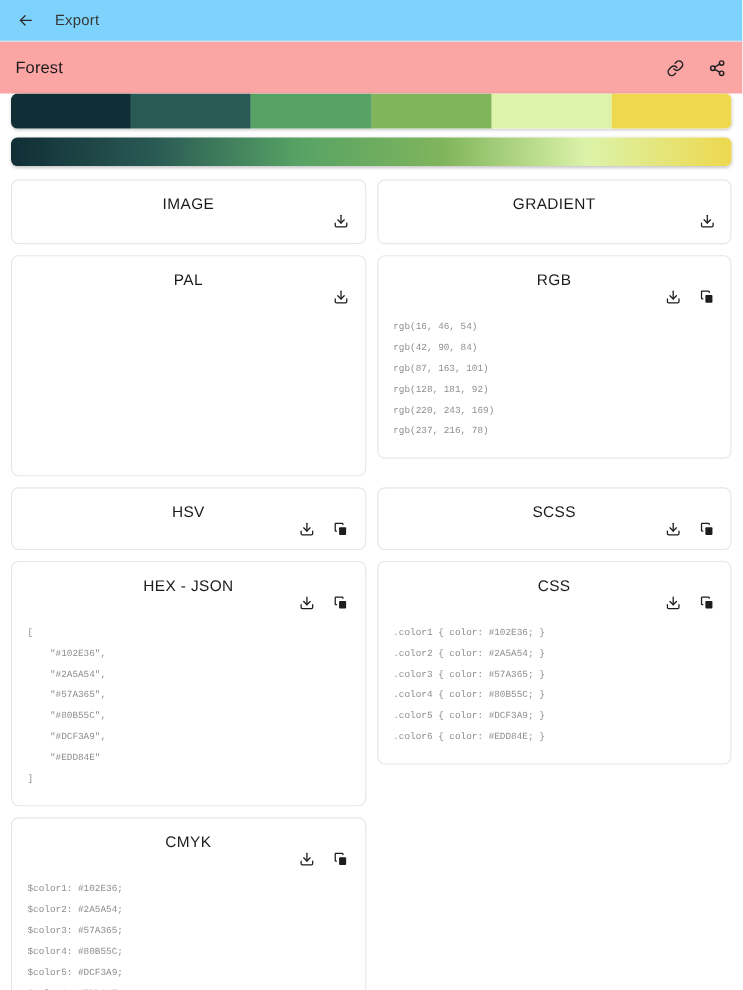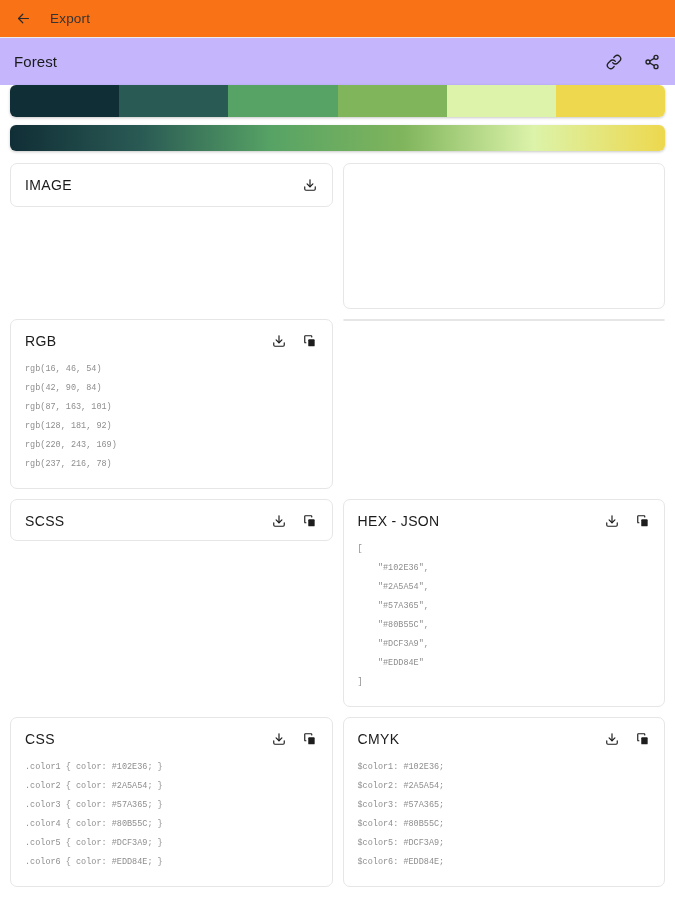--- a/index.html
+++ b/index.html
@@ -13,21 +13,21 @@
     color: #1c1c1c;
   }
 
   
   .topbar {
     height: 38px;
     display: flex;
     align-items: center;
     padding: 0 14px;
     gap: 18px;
-    background: #f97316;
+    background: #7dd3fc;
     border-bottom: 1px solid #ececec;
   }
   .back-arrow {
     width: 18px;
     height: 18px;
     display: flex;
     align-items: center;
     justify-content: center;
     color: #2b2b2b;
     cursor: pointer;
@@ -37,21 +37,21 @@
     letter-spacing: .2px;
     color: #343434;
   }
 
   
   .pal-header {
     height: 47px;
     display: flex;
     align-items: center;
     padding: 0 14px;
-    background: #c4b5fd;
+    background: #fca5a5;
   }
   .pal-name {
     font-size: 15px;
     font-weight: 400;
     letter-spacing: .1px;
     color: #1a1a1a;
   }
   .pal-header-actions {
     margin-left: auto;
     display: flex;
@@ -97,20 +97,21 @@
   .card {
     background: #ffffff;
     border: 1px solid #e6e6e6;
     border-radius: 7px;
     overflow: hidden;
   }
   .card-head {
     display: flex;
     align-items: center;
     padding: 13px 14px 11px 14px;
+    flex-direction: column;
   }
   .card-title {
     font-size: 14px;
     letter-spacing: .35px;
     color: #1b1b1b;
   }
   .card-actions {
     margin-left: auto;
     display: flex;
     align-items: center;
@@ -195,22 +196,48 @@
           <svg width="14" height="14" viewBox="0 0 24 24" fill="none" stroke="currentColor" stroke-width="2" stroke-linecap="round" stroke-linejoin="round">
               <path d="M21 15v4a2 2 0 0 1-2 2H5a2 2 0 0 1-2-2v-4"></path>
               <polyline points="7 10 12 15 17 10"></polyline>
               <line x1="12" y1="15" x2="12" y2="3"></line>
             </svg>
         </span>
       </span>
     </div>
   </div>
 
+  <div class="card card--gradient">
+    <div class="card-head">
+      <span class="card-title">GRADIENT</span>
+      <span class="card-actions">
+        <span class="card-icon">
+          <svg width="14" height="14" viewBox="0 0 24 24" fill="none" stroke="currentColor" stroke-width="2" stroke-linecap="round" stroke-linejoin="round">
+              <path d="M21 15v4a2 2 0 0 1-2 2H5a2 2 0 0 1-2-2v-4"></path>
+              <polyline points="7 10 12 15 17 10"></polyline>
+              <line x1="12" y1="15" x2="12" y2="3"></line>
+            </svg>
+        </span>
+      </span>
+    </div>
+  </div>
 
   <div class="card card--pal">
+    <div class="card-head">
+      <span class="card-title">PAL</span>
+      <span class="card-actions">
+        <span class="card-icon">
+          <svg width="14" height="14" viewBox="0 0 24 24" fill="none" stroke="currentColor" stroke-width="2" stroke-linecap="round" stroke-linejoin="round">
+              <path d="M21 15v4a2 2 0 0 1-2 2H5a2 2 0 0 1-2-2v-4"></path>
+              <polyline points="7 10 12 15 17 10"></polyline>
+              <line x1="12" y1="15" x2="12" y2="3"></line>
+            </svg>
+        </span>
+      </span>
+    </div>
     <div class="card-body"></div>
     <div class="pal-space"></div>
   </div>
 
 
   <div class="card">
     <div class="card-head">
       <span class="card-title">RGB</span>
       <span class="card-actions">
         <span class="card-icon">
@@ -230,20 +257,38 @@
     </div>
     <div class="card-body">rgb(16, 46, 54)
 rgb(42, 90, 84)
 rgb(87, 163, 101)
 rgb(128, 181, 92)
 rgb(220, 243, 169)
 rgb(237, 216, 78)</div>
   </div>
 
   <div class="card">
+    <div class="card-head">
+      <span class="card-title">HSV</span>
+      <span class="card-actions">
+        <span class="card-icon">
+          <svg width="14" height="14" viewBox="0 0 24 24" fill="none" stroke="currentColor" stroke-width="2" stroke-linecap="round" stroke-linejoin="round">
+              <path d="M21 15v4a2 2 0 0 1-2 2H5a2 2 0 0 1-2-2v-4"></path>
+              <polyline points="7 10 12 15 17 10"></polyline>
+              <line x1="12" y1="15" x2="12" y2="3"></line>
+            </svg>
+        </span>
+        <span class="card-icon">
+          <svg width="14" height="14" viewBox="0 0 24 24" fill="none" stroke="currentColor" stroke-width="2" stroke-linecap="round" stroke-linejoin="round">
+              <rect x="9" y="9" width="11" height="12" rx="1.5" fill="currentColor" stroke="none"></rect>
+              <path d="M5 15H4a1 1 0 0 1-1-1V4a1 1 0 0 1 1-1h10a1 1 0 0 1 1 1v1"></path>
+            </svg>
+        </span>
+      </span>
+    </div>
   </div>
 
   <div class="card">
     <div class="card-head">
       <span class="card-title">SCSS</span>
       <span class="card-actions">
         <span class="card-icon">
           <svg width="14" height="14" viewBox="0 0 24 24" fill="none" stroke="currentColor" stroke-width="2" stroke-linecap="round" stroke-linejoin="round">
               <path d="M21 15v4a2 2 0 0 1-2 2H5a2 2 0 0 1-2-2v-4"></path>
               <polyline points="7 10 12 15 17 10"></polyline>

